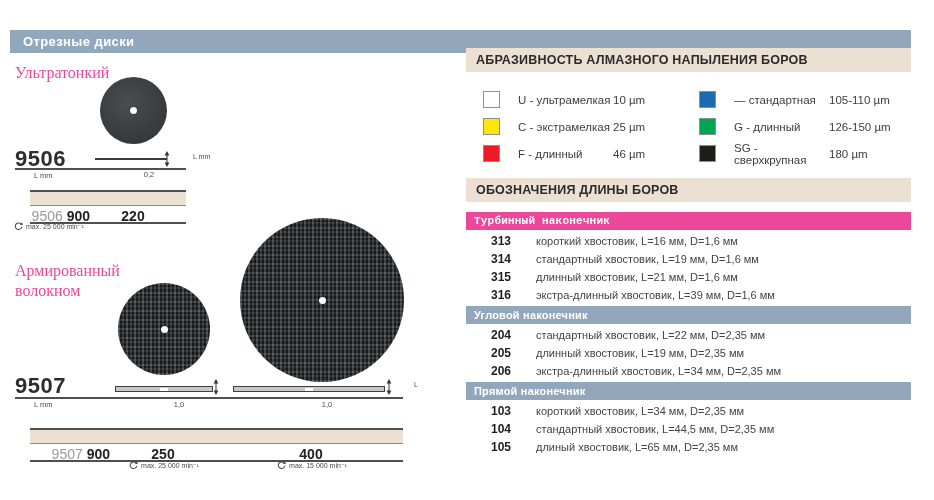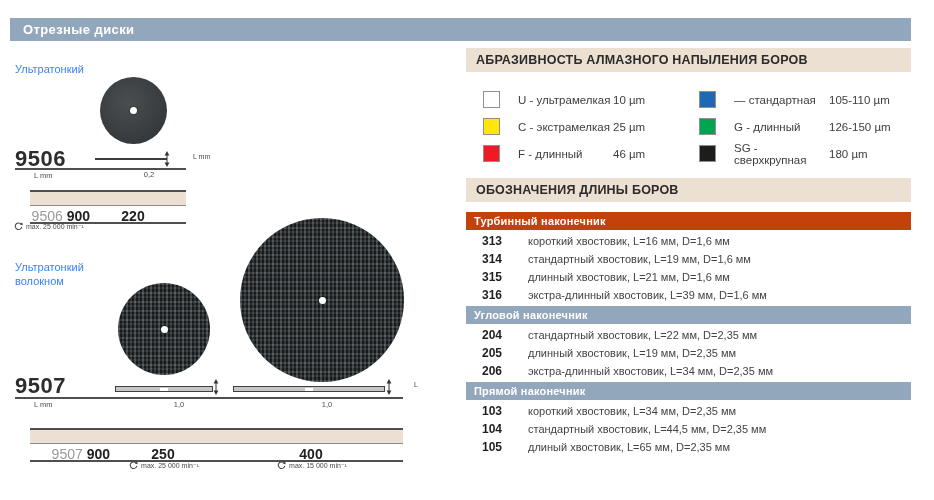--- a/index.html
+++ b/index.html
@@ -13,21 +13,21 @@
 
   
   .top-bar{
     left:10px;top:18px;width:901px;height:23px;
     background:#92a7bc;color:#ffffff;
     font-size:13px;font-weight:bold;letter-spacing:.4px;
     line-height:23px;padding-left:13px;box-sizing:border-box;
   }
 
   
-  .type-label{font-size:11px;color:#3b82f6;line-height:1.25;}
+  .type-label{font-size:16px;color:#ec4899;line-height:1.25;font-family:Liberation Serif, serif;}
   .big-code{font-size:22px;font-weight:bold;color:#2d2d2d;letter-spacing:.5px;}
   .tiny{font-size:7.5px;color:#4a4a4a;padding-left:19px;}
   .rule{height:2px;background:#4f4f4f;}
 
   .disc-smooth{
     border-radius:50%;
     background:radial-gradient(circle at 42% 38%, #4a4e50 0%, #3a3e40 55%, #2d3133 100%);
   }
   .disc-woven{
     border-radius:50%;
@@ -75,29 +75,29 @@
   .legend-row.c2{padding-left:4px;}
   .swatch{width:17px;height:17px;border:1px solid #8f8f8f;box-sizing:border-box;flex:0 0 auto;}
   .legend-label{font-size:11.5px;color:#3d3d3d;margin-left:18px;flex:1;}
   .legend-size{font-size:11.5px;color:#3d3d3d;width:72px;padding-right:10px;flex:0 0 auto;}
 
   .sections{position:absolute;left:0;top:164px;width:445px;}
   .sec-bar{
     height:18px;background:#92a7bc;color:#ffffff;font-size:11px;font-weight:bold;
     line-height:18px;padding-left:8px;box-sizing:border-box;margin-bottom:2px;letter-spacing:.2px;
   }
-  .sec-row{display:flex;align-items:center;height:18px;padding-left:16px;box-sizing:border-box;}
+  .sec-row{display:flex;align-items:center;height:18px;padding-left:16px;box-sizing:border-box;text-align:center;}
   .sec-code{width:38px;font-size:12px;font-weight:bold;color:#1e1e1e;flex:0 0 auto;}
-  .sec-desc{font-size:11px;color:#434343;margin-left:8px;}
+  .sec-desc{font-size:11px;color:#434343;margin-left:16px;}
   .section{margin-bottom:2px;}
 </style>
 </head>
 <body>
 
-<div class="abs top-bar" style="background-color: rgb(146, 167, 188);">
+<div class="abs top-bar" style="background-color: rgb(146, 167, 188); margin-top: 12px;">
   <span>Отрезные диски</span>
 </div>
 
 <div class="abs type-label" style="left:15px;top:63px;">Ультратонкий</div>
 
 <div class="abs disc-smooth" style="left:100px;top:77px;width:67px;height:67px;">
   <div class="hole"></div>
 </div>
 
 <div class="abs big-code" style="left:15px;top:146px;">9506</div>
@@ -129,21 +129,21 @@
 </div>
 
 <div class="abs speed-note" style="left:14px;top:222px;">
   <svg width="9" height="9" viewBox="0 0 12 12">
     <path d="M9.6 3 A4.4 4.4 0 1 0 10.4 6.4" fill="none" stroke="#444" stroke-width="1.4"></path>
     <path d="M10.9 0.3 L11.7 4.3 L7.8 3.3 Z" fill="#444"></path>
   </svg>
   <span>max. 25 000 min⁻¹</span>
 </div>
 
-<div class="abs type-label" style="left:15px;top:261px;width:112px;">Ультратонкий волокном</div>
+<div class="abs type-label" style="left:15px;top:261px;width:112px;">Армированный волокном</div>
 
 <div class="abs disc-woven" style="left:118px;top:283px;width:92px;height:92px;">
   <div class="hole"></div>
 </div>
 <div class="abs disc-woven" style="left:240px;top:218px;width:164px;height:164px;">
   <div class="hole"></div>
 </div>
 
 <div class="abs big-code" style="left:15px;top:373px;">9507</div>
 
@@ -240,21 +240,21 @@
     </div>
   </div>
 
   <div class="band" style="top: 130px; background-color: rgb(236, 224, 210);">
     <span>ОБОЗНАЧЕНИЯ ДЛИНЫ БОРОВ</span>
   </div>
 
   <div class="sections">
 
     <div class="section">
-      <div class="sec-bar" style="background-color: #c2410c;">
+      <div class="sec-bar" style="background-color: #ec4899; font-family: Liberation Mono, monospace;">
         <span>Турбинный наконечник</span>
       </div>
       <div class="sec-row">
         <span class="sec-code">313</span>
         <span class="sec-desc">короткий хвостовик, L=16 мм, D=1,6 мм</span>
       </div>
       <div class="sec-row">
         <span class="sec-code">314</span>
         <span class="sec-desc">стандартный хвостовик, L=19 мм, D=1,6 мм</span>
       </div>

